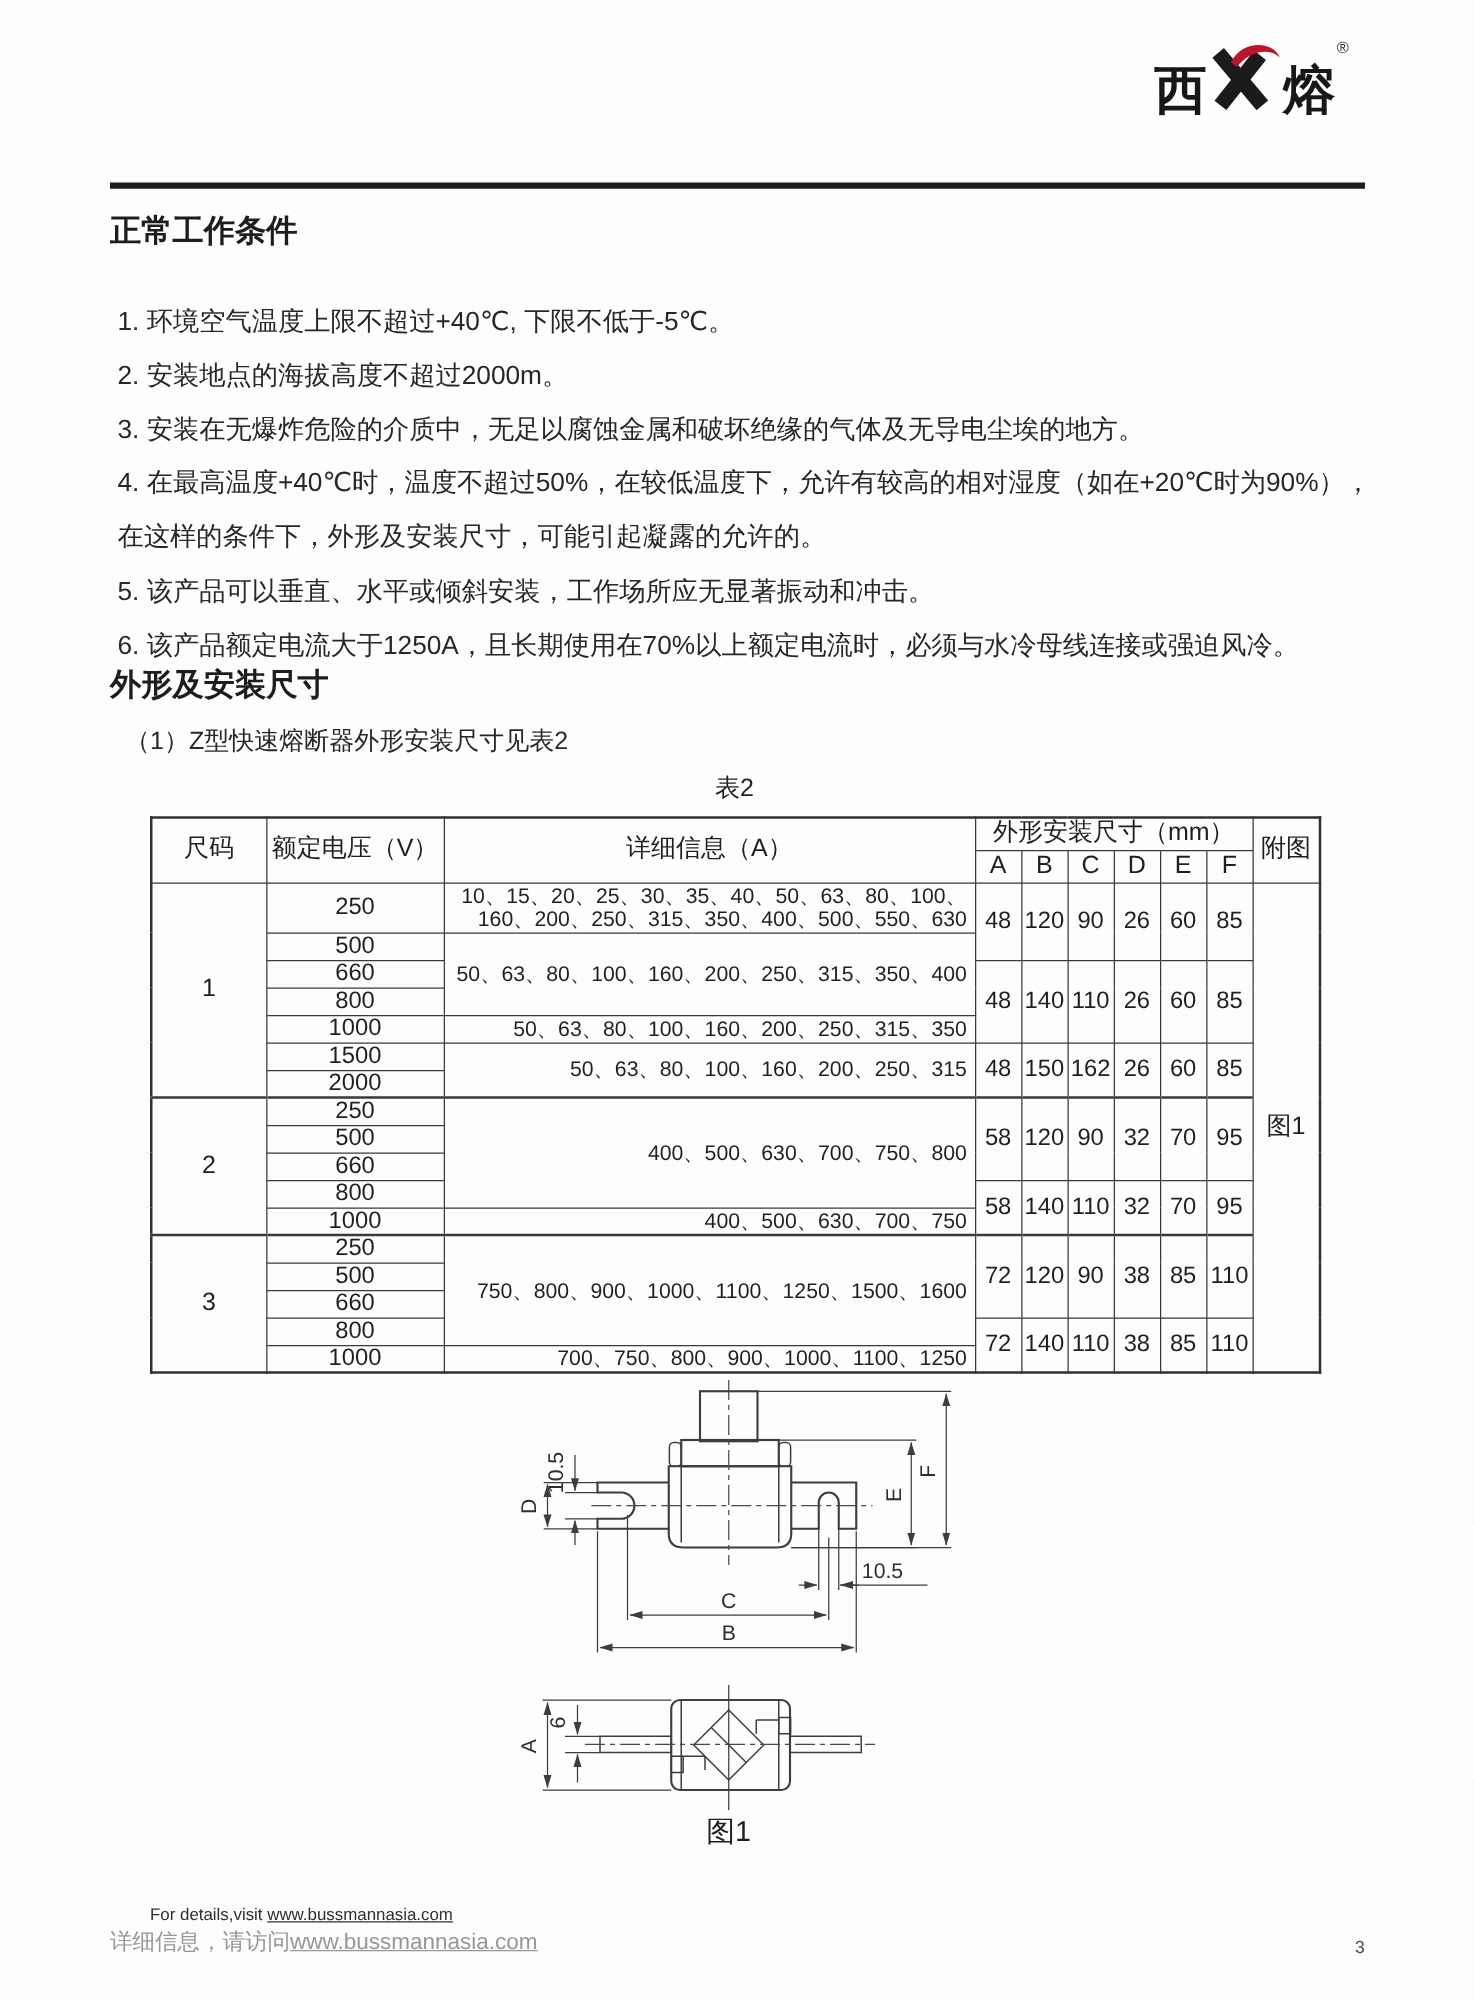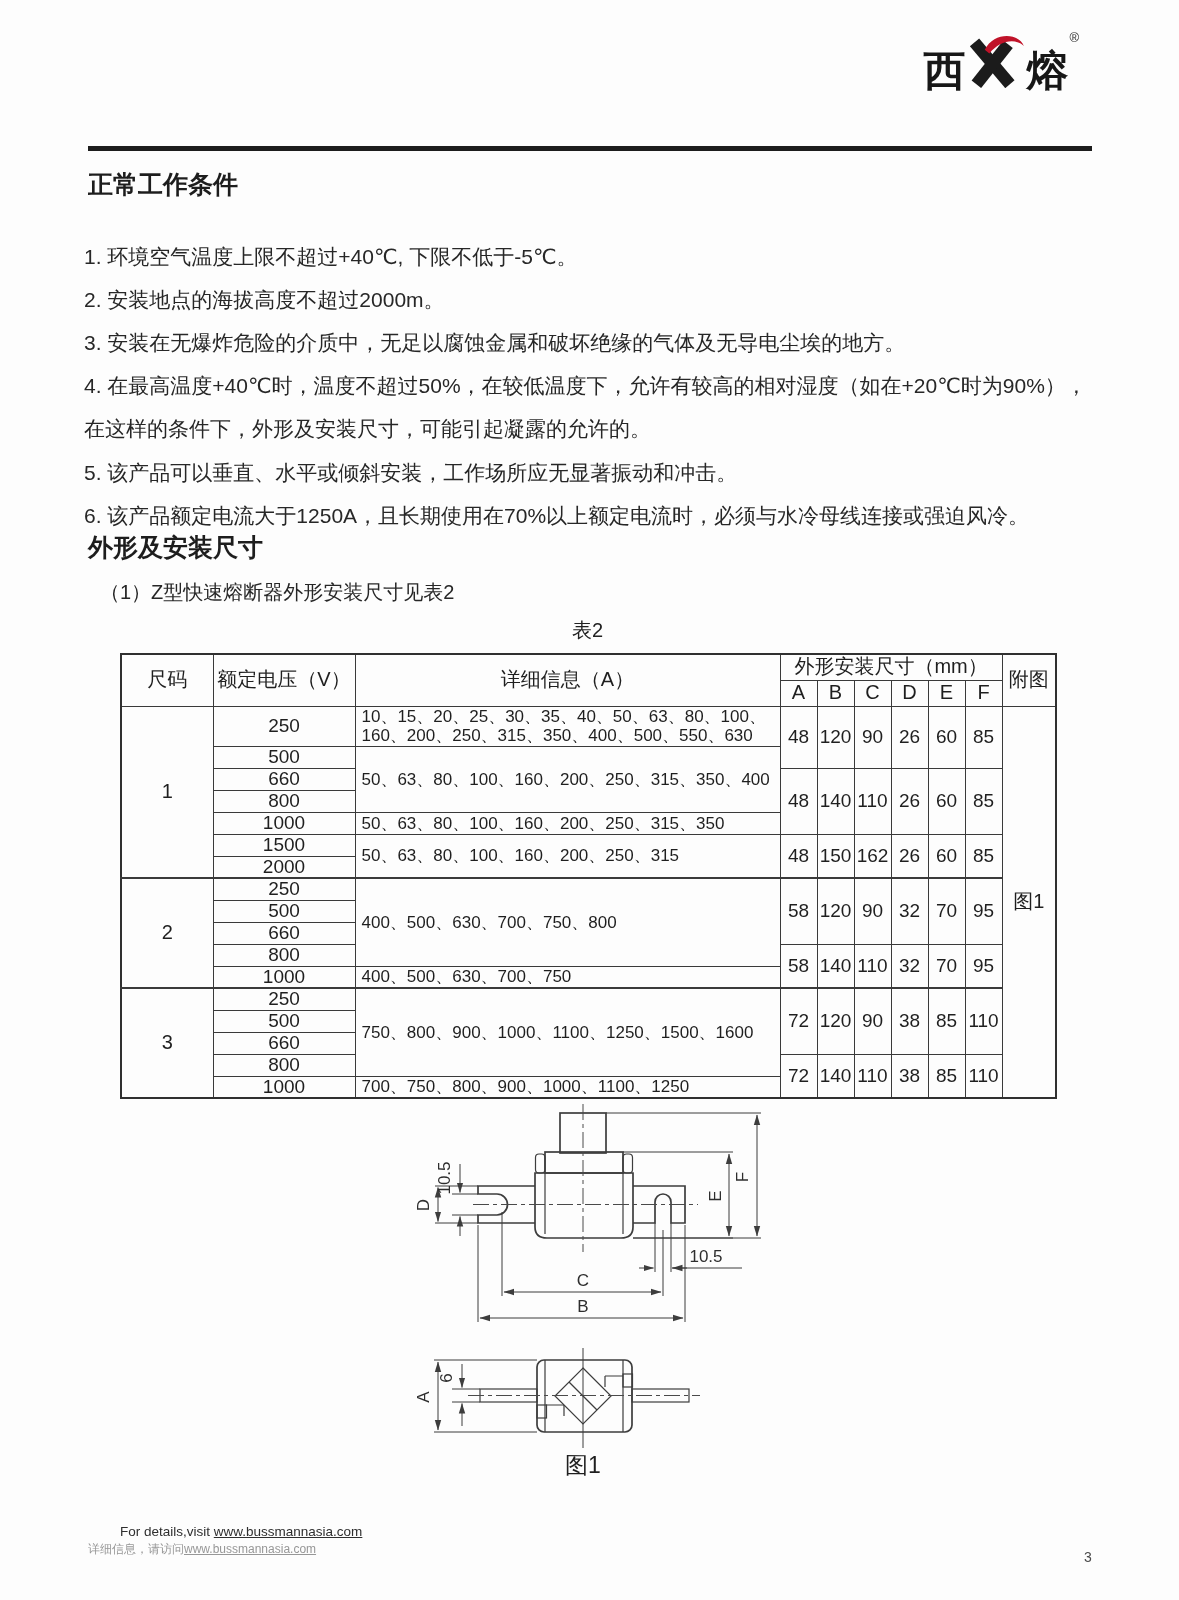--- a/index.html
+++ b/index.html
@@ -10,49 +10,49 @@
   .logo{position:absolute;top:34px;right:100px;display:flex;align-items:flex-end;}
   .logo-char{font-size:42px;font-weight:900;line-height:1;color:#171717;letter-spacing:-1px;}
   .logo-reg{font-size:13px;color:#2a2a2a;align-self:flex-start;margin-left:2px;margin-top:-4px;}
   .logo-mark{margin:0 1px;}
 
   
   .page-title{position:absolute;left:88px;top:88px;font-size:41px;font-weight:700;color:#141414;letter-spacing:1px;white-space:nowrap;}
   .title-rule{position:absolute;left:88px;top:146px;width:1004px;height:5px;background:#1d1d1d;}
 
   .h2{position:absolute;left:88px;font-size:25px;font-weight:700;color:#1d1d1d;white-space:nowrap;}
-  .para{position:absolute;left:84px;font-size:21px;color:#272727;white-space:nowrap;}
+  .para{position:absolute;left:94px;font-size:21px;color:#272727;white-space:nowrap;}
   .note{position:absolute;left:100px;font-size:20px;color:#272727;white-space:nowrap;}
   .tbl-caption{position:absolute;left:120px;width:935px;text-align:center;font-size:20px;color:#222;}
 
   
   table.spec{position:absolute;left:120px;top:653px;width:935px;border-collapse:collapse;table-layout:fixed;
              border:2.5px solid #303030;}
   .spec th,.spec td{border:1.5px solid #3a3a3a;padding:0;text-align:center;vertical-align:middle;
              font-size:19px;font-weight:400;color:#1f1f1f;line-height:1.08;overflow:hidden;}
   .spec thead tr{height:26px;}
   .spec thead th{font-size:20px;}
   .spec tbody tr{height:22px;}
-  .spec td.cur{text-align:left;padding:0 6px;font-size:17px;line-height:19px;}
+  .spec td.cur{text-align:right;padding:0 6px;font-size:17px;line-height:19px;}
   .spec tr.sec td{border-top-width:2.2px;}
   .spec td.size,.spec td.fig{font-size:20px;}
 
   
   .fig-wrap{position:absolute;left:395px;top:1085px;width:390px;height:400px;}
   .fig-wrap svg{display:block;width:100%;height:100%;}
   .ol{stroke:#3d3d3d;stroke-width:1.7;fill:none;}
   .tl{stroke:#3d3d3d;stroke-width:1.2;fill:none;}
   .cl{stroke:#4a4a4a;stroke-width:1;fill:none;stroke-dasharray:16 4 4 4;}
   .dl{stroke:#3d3d3d;stroke-width:1;fill:none;}
   .dim-label{font-size:17px;fill:#2e2e2e;}
   .fig-caption{position:absolute;left:393px;top:1450px;width:380px;text-align:center;font-size:23px;color:#1f1f1f;}
 
   
   .footer-en{position:absolute;left:88px;top:1524px;font-size:13.5px;color:#2e2e2e;margin-left:32px;}
-  .footer-cn{position:absolute;left:88px;top:1541px;font-size:12px;color:#979797;}
+  .footer-cn{position:absolute;left:88px;top:1541px;font-size:18px;color:#979797;}
   .footer-url{text-decoration:underline;color:inherit;}
   .footer-en .footer-url{color:#2e2e2e;}
   .page-num{position:absolute;left:1084px;top:1549px;font-size:14px;color:#4a4a4a;}
 </style>
 </head>
 <body>
 
 <div class="page">
 
   <div class="logo">

